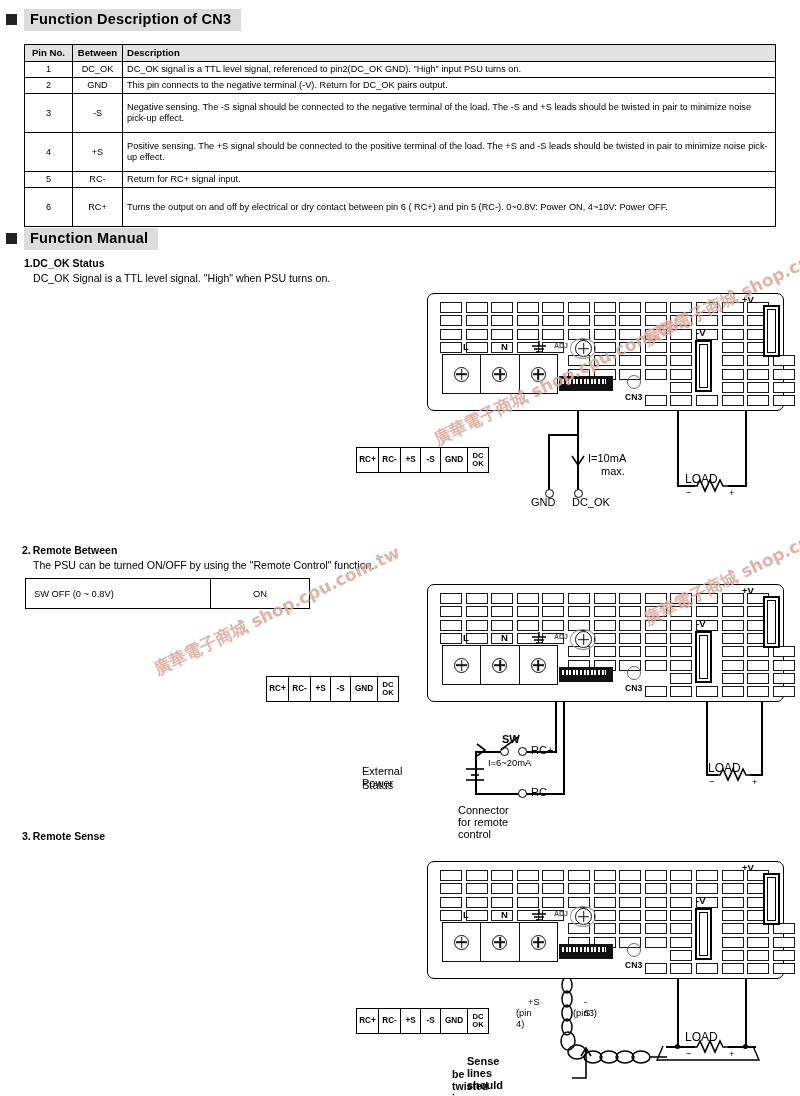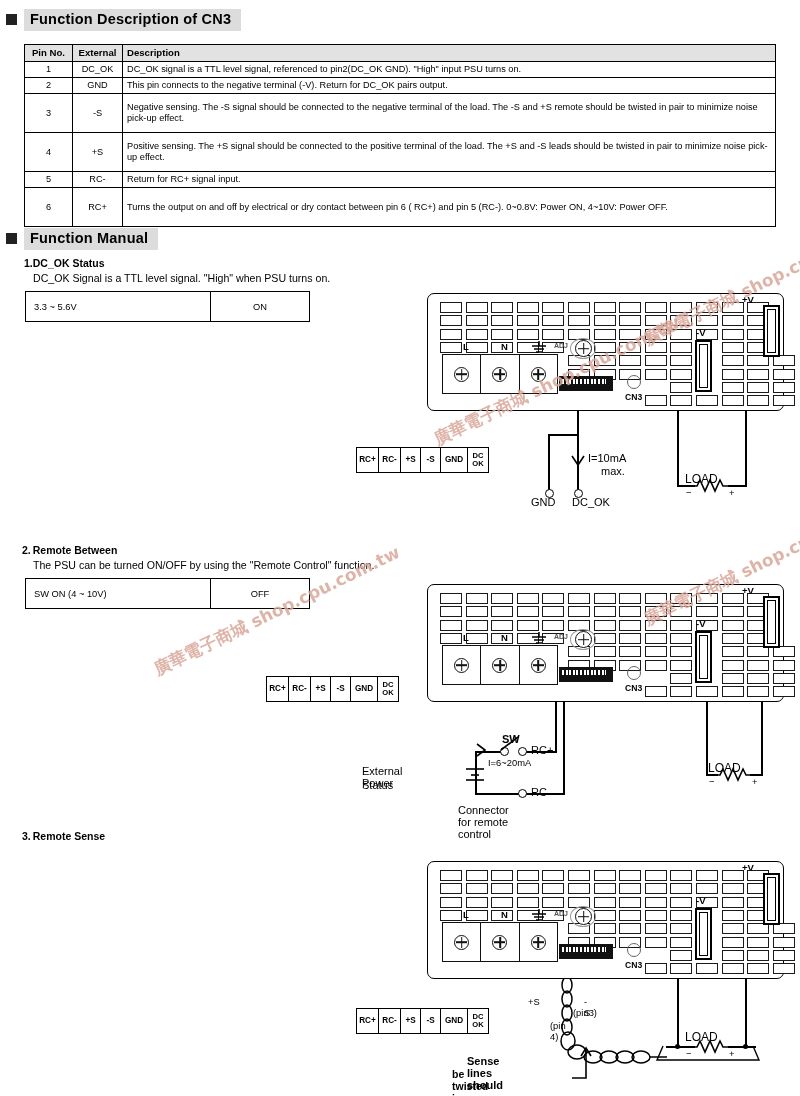--- a/index.html
+++ b/index.html
@@ -160,39 +160,39 @@
 
 <table class="dt abs" id="cn3-table" style="left:24px;top:44px;width:752px;">
   <colgroup>
       <col style="width:48px">
       <col style="width:50px">
       <col>
     </colgroup>
   <thead>
     <tr>
       <th>Pin No.</th>
-      <th>External</th>
+      <th>Between</th>
       <th class="desc">Description</th>
     </tr>
   </thead>
   <tbody id="cn3-body">
       <tr>
         <td class="c">1</td>
         <td class="c">DC_OK</td>
         <td>DC_OK signal is a TTL level signal, referenced to pin2(DC_OK GND). "High" input PSU turns on.</td>
       </tr>
       <tr>
         <td class="c">2</td>
         <td class="c">GND</td>
         <td>This pin connects to the negative terminal (-V). Return for DC_OK pairs output.</td>
       </tr>
       <tr>
         <td class="c" style="height:34px">3</td>
         <td class="c">-S</td>
-        <td>Negative sensing. The -S signal should be connected to the negative terminal of the load. The -S and +S remote should be twisted in pair to minimize noise pick-up effect.</td>
+        <td>Negative sensing. The -S signal should be connected to the negative terminal of the load. The -S and +S leads should be twisted in pair to minimize noise pick-up effect.</td>
       </tr>
       <tr>
         <td class="c" style="height:34px">4</td>
         <td class="c">+S</td>
         <td>Positive sensing. The +S signal should be connected to the positive terminal of the load. The +S and -S leads should be twisted in pair to minimize noise pick-up effect.</td>
       </tr>
       <tr>
         <td class="c">5</td>
         <td class="c">RC-</td>
         <td>Return for RC+ signal input.</td>
@@ -214,24 +214,20 @@
   <span class="sub-num">1.</span><span class="sub-num">DC_OK Status</span>
 </div>
 <div class="abs sub-txt" style="left:33px;top:272px;">DC_OK Signal is a TTL level signal. "High" when PSU turns on.</div>
 
 <table class="st abs" style="left:25px;top:291px;width:285px;">
   <colgroup>
       <col style="width:185px">
       <col>
     </colgroup>
   <tbody>
-    <tr>
-      <td>3.3 ~ 5.6V</td>
-      <td class="ctr">ON</td>
-    </tr>
   </tbody>
 </table>
 
 <div class="psu" id="psu1" style="left:427px;top:293px;width:357px;height:118px;">
     <div class="vent" style="left: 12px; top: 8px; width: 22px; height: 11px;"></div>
     <div class="vent" style="left: 37.6px; top: 8px; width: 22px; height: 11px;"></div>
     <div class="vent" style="left: 63.2px; top: 8px; width: 22px; height: 11px;"></div>
     <div class="vent" style="left: 88.8px; top: 8px; width: 22px; height: 11px;"></div>
     <div class="vent" style="left: 114.4px; top: 8px; width: 22px; height: 11px;"></div>
     <div class="vent" style="left: 140px; top: 8px; width: 22px; height: 11px;"></div>
@@ -388,22 +384,22 @@
 </div>
 <div class="abs sub-txt" style="left:33px;top:559px;">The PSU can be turned ON/OFF by using the "Remote Control" function.</div>
 
 <table class="st abs" style="left:25px;top:578px;width:285px;">
   <colgroup>
       <col style="width:185px">
       <col>
     </colgroup>
   <tbody>
     <tr>
-      <td>SW ON (4 ~ 10V)</td>
-      <td class="ctr">OFF</td>
+      <td>SW OFF (0 ~ 0.8V)</td>
+      <td class="ctr">ON</td>
     </tr>
   </tbody>
 </table>
 
 <div class="psu" id="psu2" style="left:427px;top:584px;width:357px;height:118px;">
     <div class="vent" style="left: 12px; top: 8px; width: 22px; height: 11px;"></div>
     <div class="vent" style="left: 37.6px; top: 8px; width: 22px; height: 11px;"></div>
     <div class="vent" style="left: 63.2px; top: 8px; width: 22px; height: 11px;"></div>
     <div class="vent" style="left: 88.8px; top: 8px; width: 22px; height: 11px;"></div>
     <div class="vent" style="left: 114.4px; top: 8px; width: 22px; height: 11px;"></div>
@@ -701,21 +697,21 @@
     <div class="pc" style="width: 20px;">-S</div>
     <div class="pc" style="width: 27px;">GND</div>
     <div class="pc two" style="width: 20px;">
       <span>DC</span>
       <span>OK</span>
     </div>
   </div>
 
 <div class="abs">
   <div class="tx-s" style="left:528px;top:996px;">+S</div>
-  <div class="tx-s" style="left:550px;top:1007px;margin-top:13px;">(pin 4)</div>
+  <div class="tx-s" style="left:516px;top:1007px;">(pin 4)</div>
   <div class="tx-s" style="left:584px;top:996px;">-S</div>
   <div class="tx-s" style="left:573px;top:1007px;">(pin3)</div>
 
   <svg class="abs" style="left:555px;top:979px;width:135px;height:92px;">
     <g fill="none" stroke="#000" stroke-width="1.5">
       <ellipse cx="12" cy="6" rx="5" ry="8"></ellipse>
       <ellipse cx="12" cy="20" rx="5" ry="8"></ellipse>
       <ellipse cx="12" cy="34" rx="5" ry="8"></ellipse>
       <ellipse cx="12" cy="48" rx="5" ry="8"></ellipse>
       <ellipse cx="13" cy="62" rx="7" ry="9"></ellipse>

